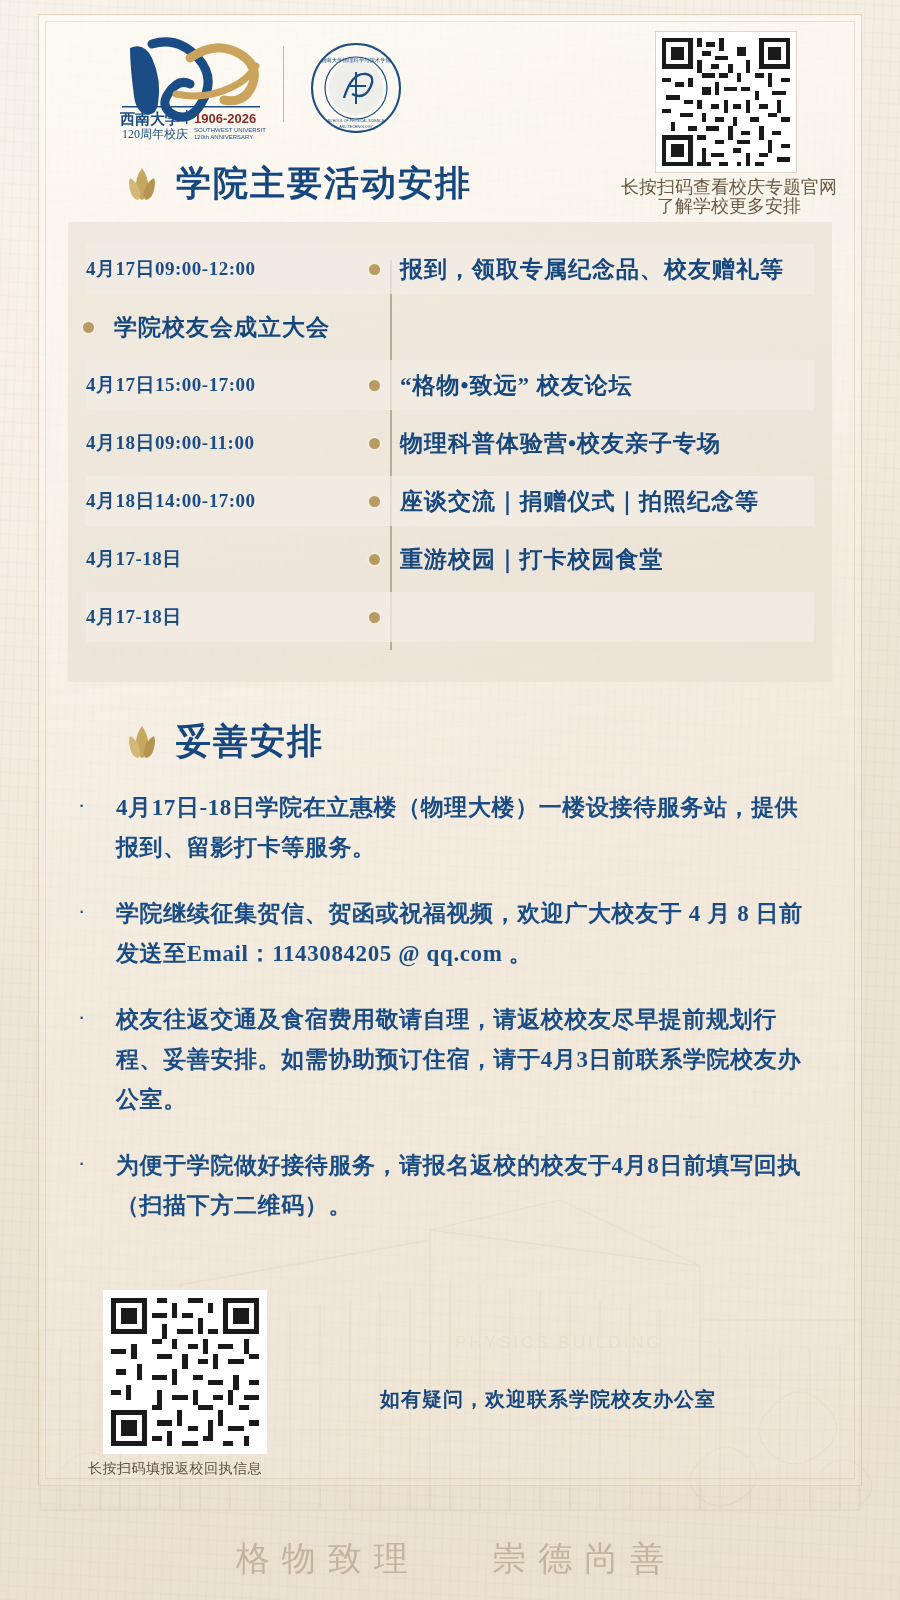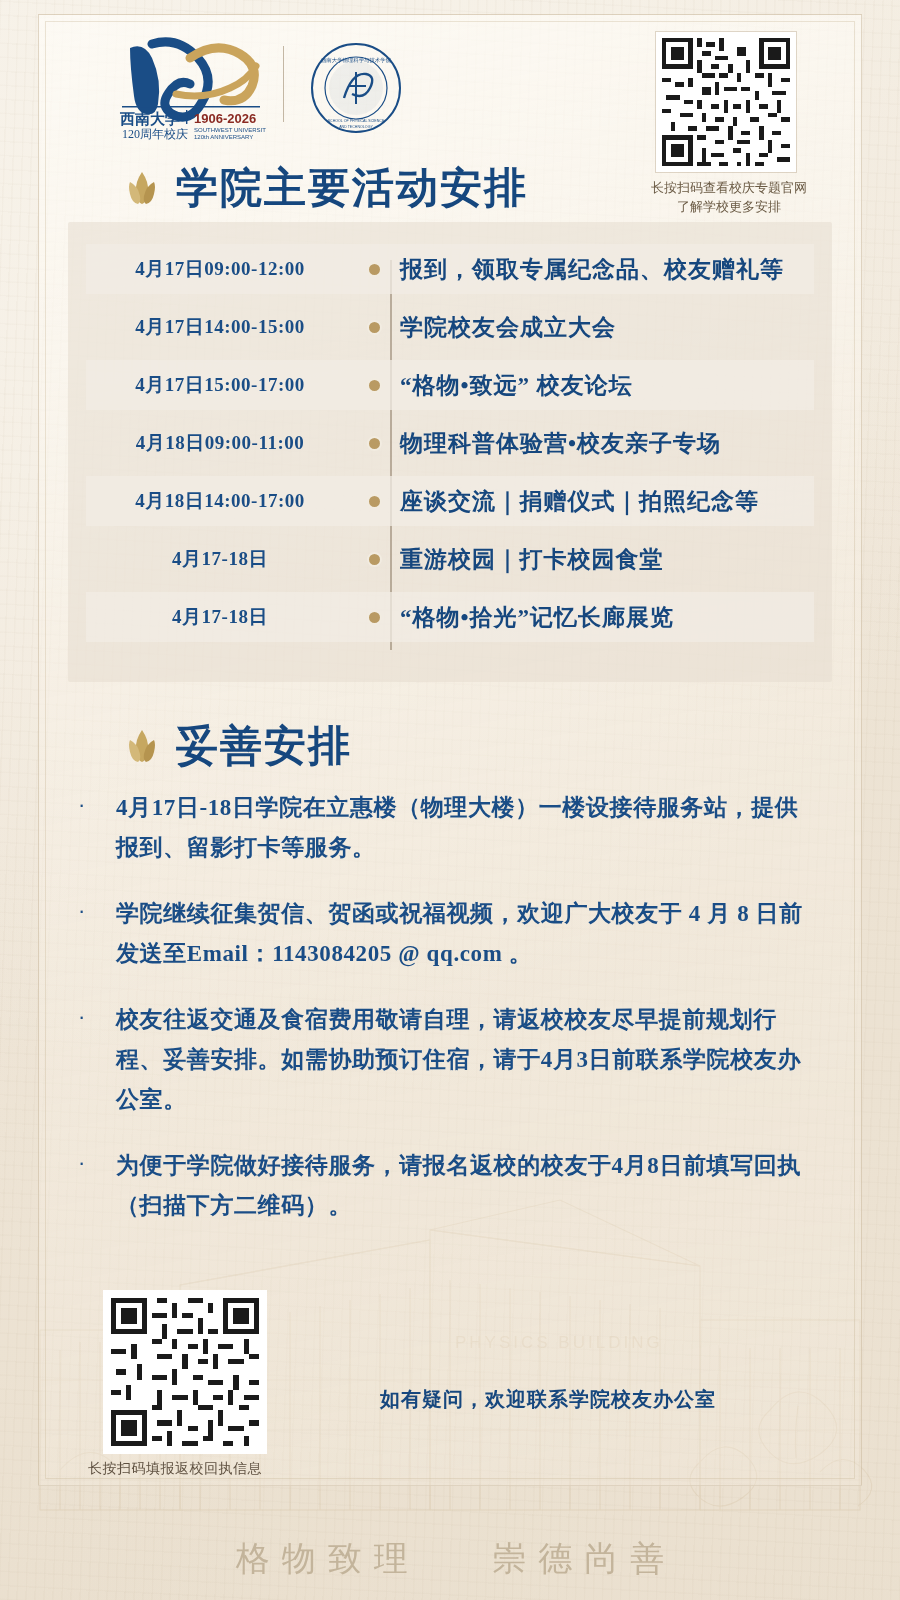--- a/index.html
+++ b/index.html
@@ -48,47 +48,47 @@
   .logo-anniv{position:absolute;left:78px;top:22px;width:150px;height:105px;}
   .logo-divider{position:absolute;left:245px;top:32px;width:1px;height:76px;background:rgba(150,130,100,.55);}
   .logo-school{position:absolute;left:272px;top:28px;width:92px;height:92px;}
   .qr-top{
     position:absolute;left:618px;top:18px;width:140px;height:140px;
     background:#fff;padding:6px;box-sizing:border-box;
     box-shadow:0 0 0 1px rgba(170,150,120,.35);
   }
   .qr-top-caption{
     position:absolute;left:560px;top:164px;width:262px;
-    text-align:center;font-size:13px;line-height:19px;color:#6a5a44;
+    text-align:center;font-size:18px;line-height:19px;color:#6a5a44;
   }
 
   
   .section-title{position:absolute;display:flex;align-items:center;gap:14px;}
   .title-leaf{width:40px;height:40px;flex:0 0 auto;}
   .title-text{
     font-family:Liberation Sans, sans-serif;
-    font-size:42px;font-weight:bold;color:#16477e;letter-spacing:2px;
+    font-size:35px;font-weight:bold;color:#16477e;letter-spacing:2px;
   }
 
   
   .schedule-box{
     position:absolute;left:68px;top:222px;width:764px;height:460px;
     background:rgba(229,221,208,.55);
     border-radius:2px;
   }
   .sched-line{
     position:absolute;left:322px;top:38px;width:2px;height:390px;
     background:rgba(120,100,75,.45);
   }
   .sched-row{
     position:absolute;left:18px;width:728px;height:50px;display:flex;align-items:center;
   }
   .sched-row.alt{background:rgba(241,236,228,.75);}
   .sched-time{
-    width:286px;text-align:center;padding-right:18px;box-sizing:border-box;
+    width:286px;text-align:left;padding-right:18px;box-sizing:border-box;
     font-family:"Liberation Serif","DejaVu Serif",serif;
     font-size:19px;font-weight:bold;color:#1a4d86;letter-spacing:.5px;
   }
   .sched-dot{
     width:11px;height:11px;border-radius:50%;
     background:#b99a63;border:2px solid #f2ece1;flex:0 0 auto;margin-left:-5px;
   }
   .sched-name{
     padding-left:18px;
     font-family:"Liberation Serif","DejaVu Serif",serif;
@@ -300,21 +300,20 @@
 
   <div class="schedule-box">
     <div class="sched-line"></div>
     <div id="schedule-rows">
         <div class="sched-row alt" style="top: 22px;">
           <div class="sched-time">4月17日09:00-12:00</div>
           <div class="sched-dot"></div>
           <div class="sched-name">报到，领取专属纪念品、校友赠礼等</div>
         </div>
         <div class="sched-row" style="top: 80px;">
-          <div class="sched-time">4月17日14:00-15:00</div>
           <div class="sched-dot"></div>
           <div class="sched-name">学院校友会成立大会</div>
         </div>
         <div class="sched-row alt" style="top: 138px;">
           <div class="sched-time">4月17日15:00-17:00</div>
           <div class="sched-dot"></div>
           <div class="sched-name">“格物•致远” 校友论坛</div>
         </div>
         <div class="sched-row" style="top: 196px;">
           <div class="sched-time">4月18日09:00-11:00</div>
@@ -327,21 +326,20 @@
           <div class="sched-name">座谈交流｜捐赠仪式｜拍照纪念等</div>
         </div>
         <div class="sched-row" style="top: 312px;">
           <div class="sched-time">4月17-18日</div>
           <div class="sched-dot"></div>
           <div class="sched-name">重游校园｜打卡校园食堂</div>
         </div>
         <div class="sched-row alt" style="top: 370px;">
           <div class="sched-time">4月17-18日</div>
           <div class="sched-dot"></div>
-          <div class="sched-name">“格物•拾光”记忆长廊展览</div>
         </div>
       </div>
   </div>
 
   <div class="section-title" style="left:122px;top:718px;">
     <svg class="title-leaf" viewBox="0 0 40 40">
       <path d="M20 4 q7 10 6 20 q-1 10 -6 12 q-5 -2 -6 -12 q-1 -10 6 -20 Z" fill="#c6a760"></path>
       <path d="M8 14 q8 4 10 14 q1 6 -2 8 q-6 -1 -8 -10 q-2 -8 0 -12 Z" fill="#d3b879"></path>
       <path d="M32 14 q2 4 0 12 q-2 9 -8 10 q-3 -2 -2 -8 q2 -10 10 -14 Z" fill="#b5944f"></path>
     </svg>

